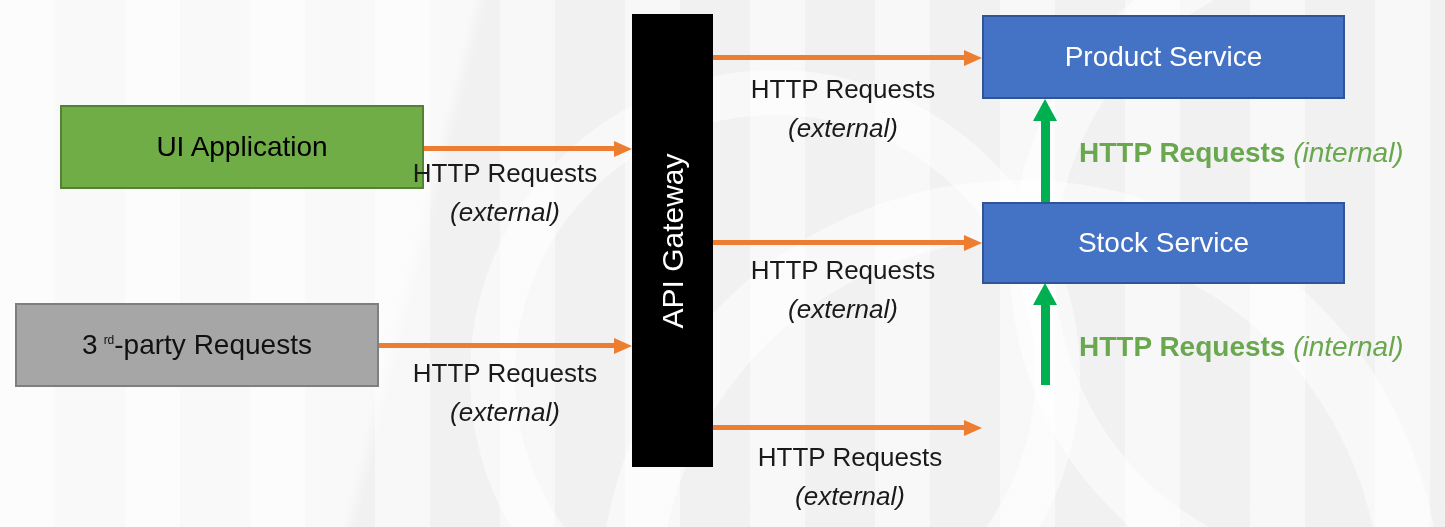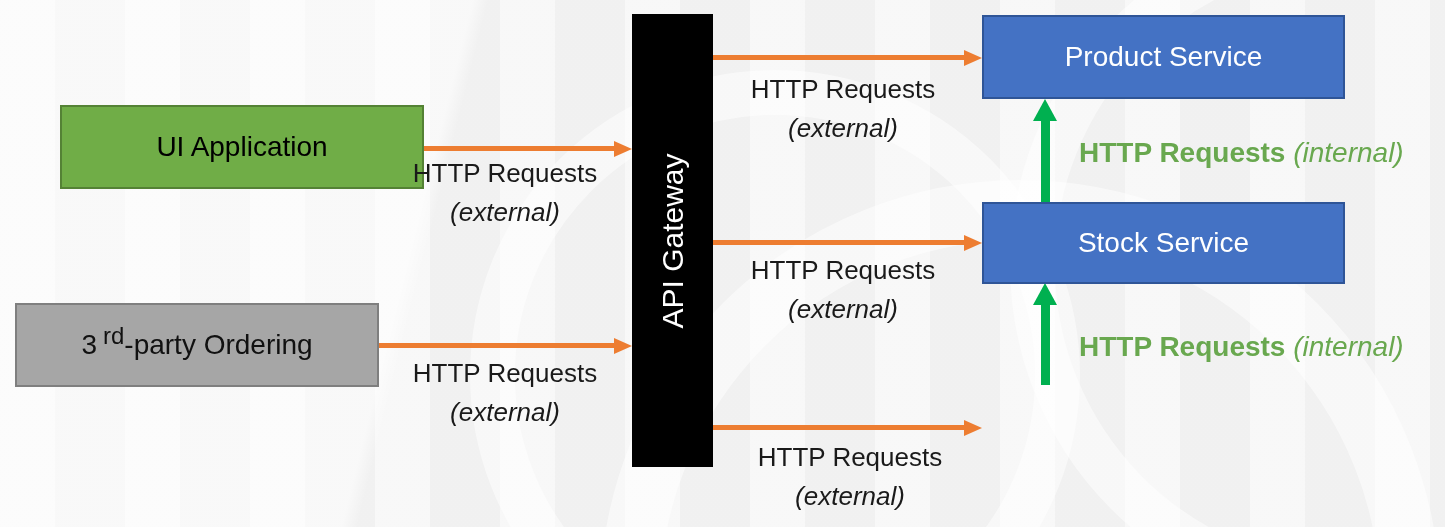--- a/index.html
+++ b/index.html
@@ -46,21 +46,21 @@
     border: 2px solid var(--node-green-border, #548235);
     color: #000000;
     margin-left: 37px;
   }
   #third-party-clients {
     left: 15px; top: 303px; width: 364px; height: 84px;
     background: var(--node-gray, #A6A6A6);
     border: 2px solid var(--node-gray-border, #7F7F7F);
     color: #111111;
   }
-  #third-party-clients sup { font-size: 24px; line-height: 0; margin-left: 6px; }
+  #third-party-clients sup { font-size: 12px; line-height: 0; margin-left: 6px; }
   #api-gateway {
     left: 632px; top: 14px; width: 81px; height: 453px;
     background: var(--gateway-black, #000000);
     color: #ffffff;
   }
   #api-gateway .vtext {
     transform: rotate(-90deg);
     white-space: nowrap;
     font-size: 30px;
   }
@@ -149,21 +149,21 @@
 
   <div class="wm" id="wm1"></div>
   <div class="wm" id="wm2"></div>
   <div class="wm" id="wm3"></div>
 
   <div class="node" id="ui-application">
     <span>UI Application</span>
   </div>
 
   <div class="node" id="third-party-clients">
-    <span><span>3</span><sup>rd</sup><span>-party Ordering</span></span>
+    <span><span>3</span><sup>rd</sup><span>-party Requests</span></span>
   </div>
 
   <div class="node" id="api-gateway">
     <span class="vtext">API Gateway</span>
   </div>
 
   <div class="node blue" id="product-service">
     <span>Product Service</span>
   </div>
   <div class="node blue" id="stock-service">

